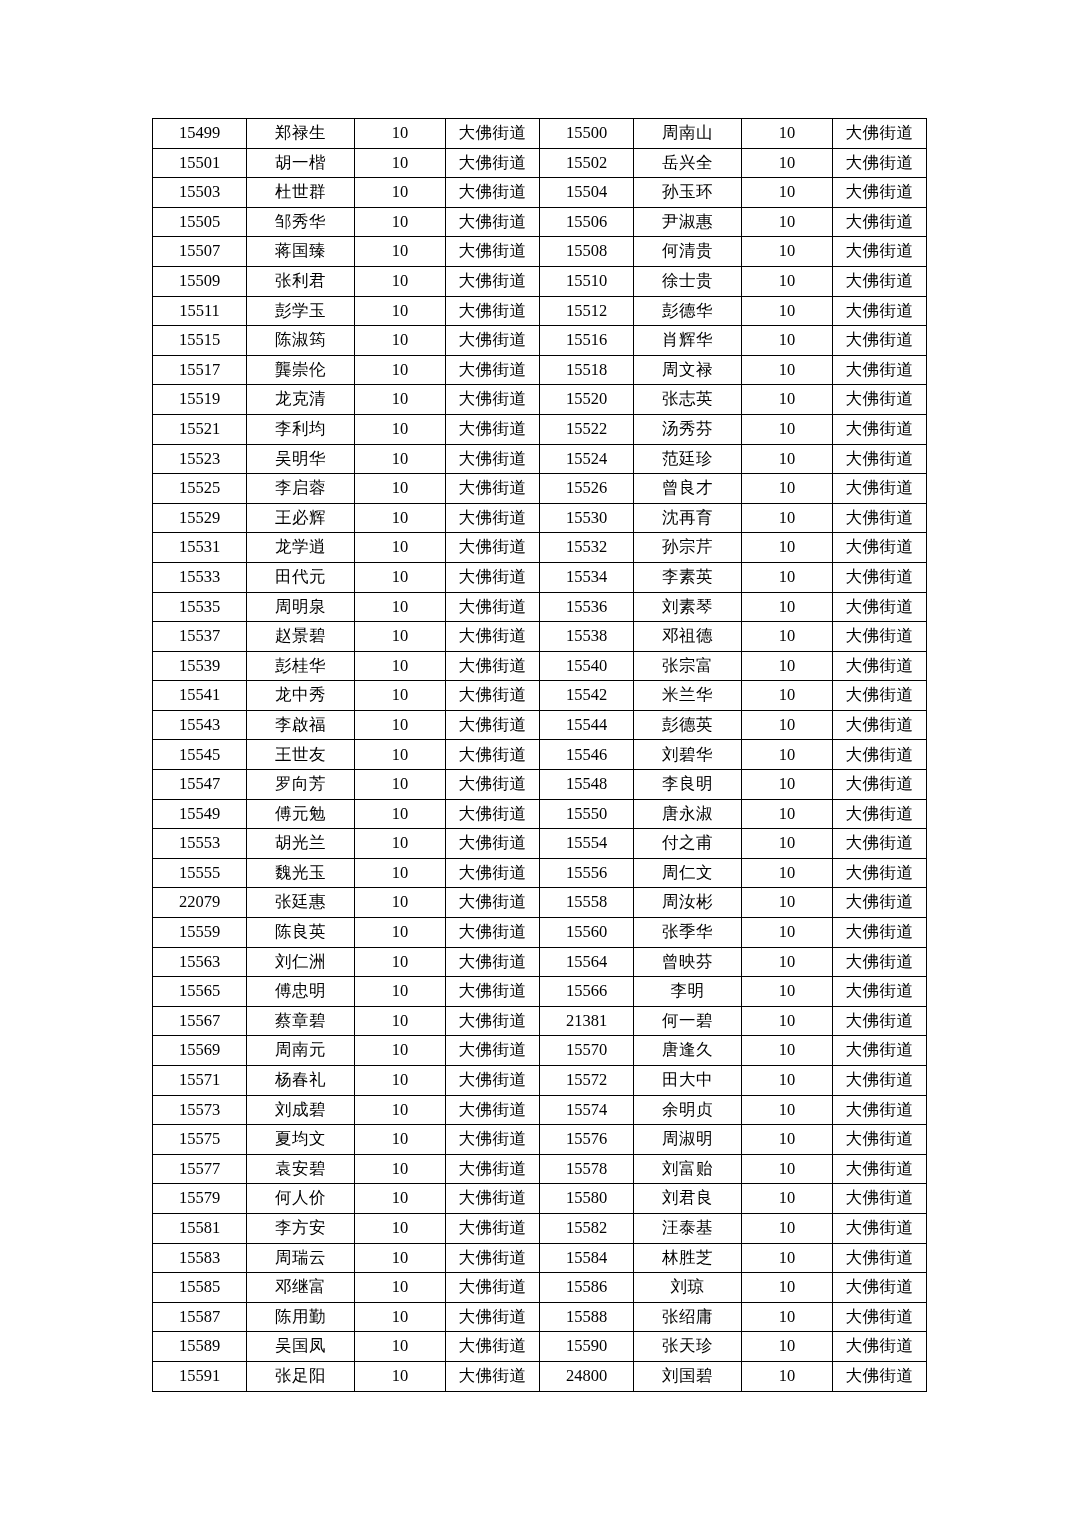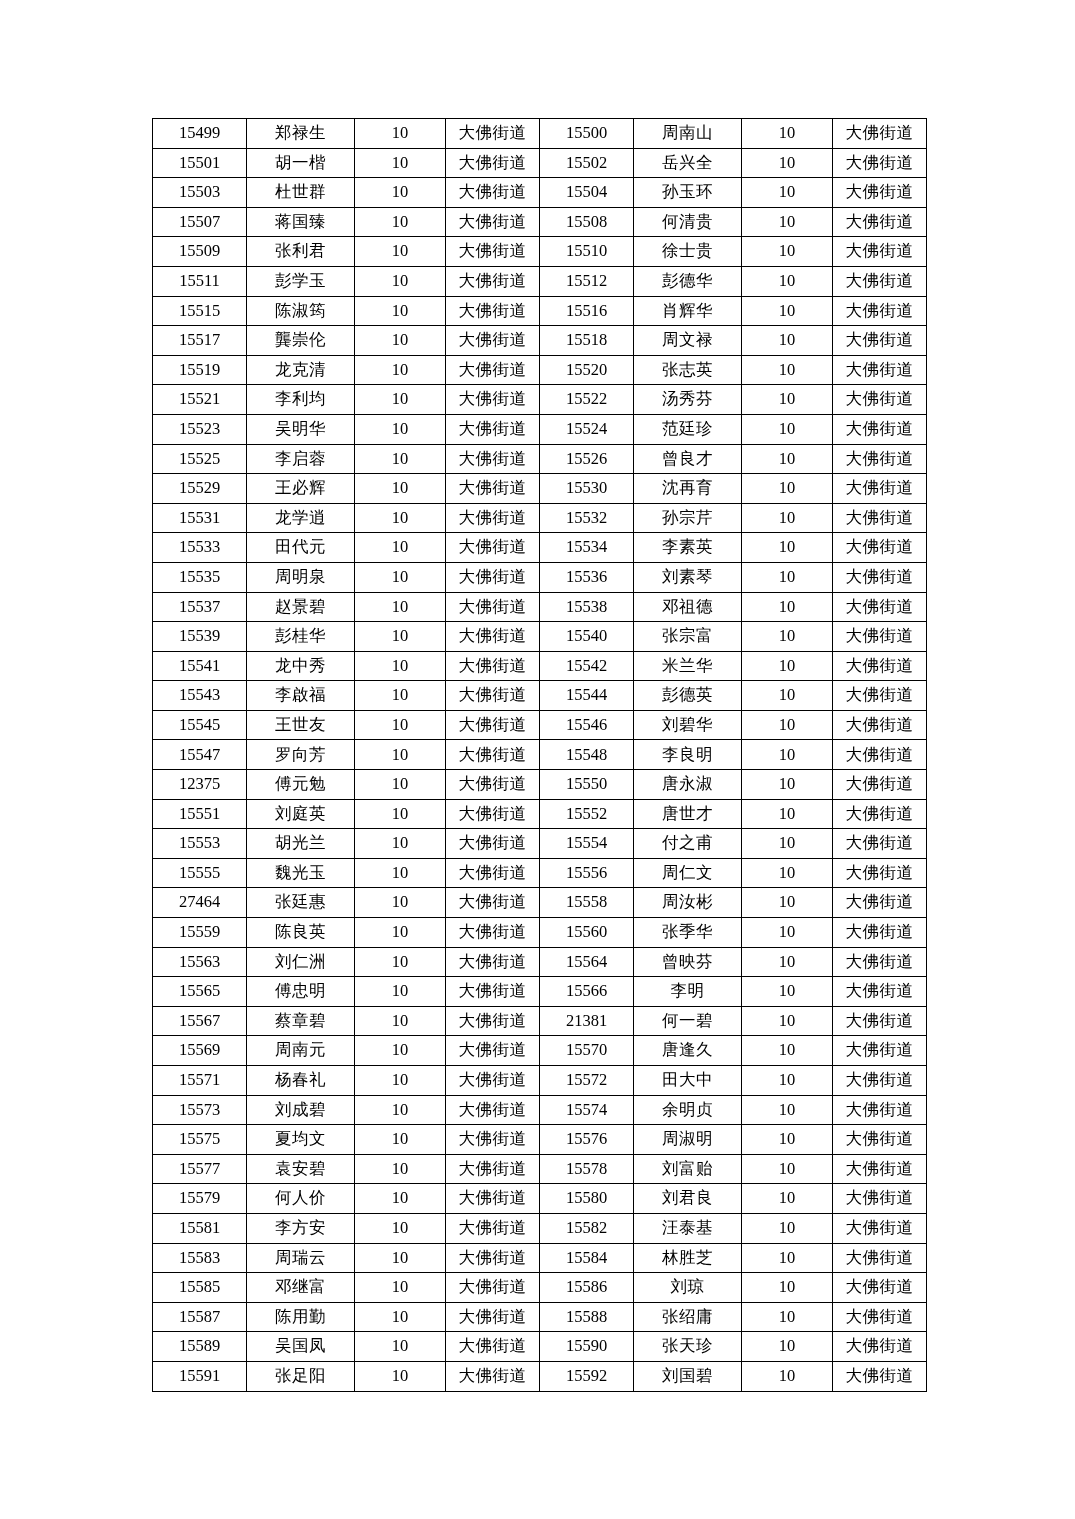--- a/index.html
+++ b/index.html
@@ -88,20 +88,30 @@
           <td class="id-cell">15503</td>
           <td class="name-cell">杜世群</td>
           <td class="amt-cell">10</td>
           <td class="area-cell">大佛街道</td>
           <td class="id-cell">15504</td>
           <td class="name-cell">孙玉环</td>
           <td class="amt-cell">10</td>
           <td class="area-cell">大佛街道</td>
         </tr>
         <tr>
+          <td class="id-cell">15505</td>
+          <td class="name-cell">邹秀华</td>
+          <td class="amt-cell">10</td>
+          <td class="area-cell">大佛街道</td>
+          <td class="id-cell">15506</td>
+          <td class="name-cell">尹淑惠</td>
+          <td class="amt-cell">10</td>
+          <td class="area-cell">大佛街道</td>
+        </tr>
+        <tr>
           <td class="id-cell">15507</td>
           <td class="name-cell">蒋国臻</td>
           <td class="amt-cell">10</td>
           <td class="area-cell">大佛街道</td>
           <td class="id-cell">15508</td>
           <td class="name-cell">何清贵</td>
           <td class="amt-cell">10</td>
           <td class="area-cell">大佛街道</td>
         </tr>
         <tr>
@@ -278,61 +288,51 @@
           <td class="id-cell">15547</td>
           <td class="name-cell">罗向芳</td>
           <td class="amt-cell">10</td>
           <td class="area-cell">大佛街道</td>
           <td class="id-cell">15548</td>
           <td class="name-cell">李良明</td>
           <td class="amt-cell">10</td>
           <td class="area-cell">大佛街道</td>
         </tr>
         <tr>
-          <td class="id-cell">12375</td>
+          <td class="id-cell">15549</td>
           <td class="name-cell">傅元勉</td>
           <td class="amt-cell">10</td>
           <td class="area-cell">大佛街道</td>
           <td class="id-cell">15550</td>
           <td class="name-cell">唐永淑</td>
           <td class="amt-cell">10</td>
           <td class="area-cell">大佛街道</td>
         </tr>
         <tr>
-          <td class="id-cell">15551</td>
-          <td class="name-cell">刘庭英</td>
-          <td class="amt-cell">10</td>
-          <td class="area-cell">大佛街道</td>
-          <td class="id-cell">15552</td>
-          <td class="name-cell">唐世才</td>
-          <td class="amt-cell">10</td>
-          <td class="area-cell">大佛街道</td>
-        </tr>
-        <tr>
           <td class="id-cell">15553</td>
           <td class="name-cell">胡光兰</td>
           <td class="amt-cell">10</td>
           <td class="area-cell">大佛街道</td>
           <td class="id-cell">15554</td>
           <td class="name-cell">付之甫</td>
           <td class="amt-cell">10</td>
           <td class="area-cell">大佛街道</td>
         </tr>
         <tr>
           <td class="id-cell">15555</td>
           <td class="name-cell">魏光玉</td>
           <td class="amt-cell">10</td>
           <td class="area-cell">大佛街道</td>
           <td class="id-cell">15556</td>
           <td class="name-cell">周仁文</td>
           <td class="amt-cell">10</td>
           <td class="area-cell">大佛街道</td>
         </tr>
         <tr>
-          <td class="id-cell">27464</td>
+          <td class="id-cell">22079</td>
           <td class="name-cell">张廷惠</td>
           <td class="amt-cell">10</td>
           <td class="area-cell">大佛街道</td>
           <td class="id-cell">15558</td>
           <td class="name-cell">周汝彬</td>
           <td class="amt-cell">10</td>
           <td class="area-cell">大佛街道</td>
         </tr>
         <tr>
           <td class="id-cell">15559</td>
@@ -482,20 +482,20 @@
           <td class="id-cell">15590</td>
           <td class="name-cell">张天珍</td>
           <td class="amt-cell">10</td>
           <td class="area-cell">大佛街道</td>
         </tr>
         <tr>
           <td class="id-cell">15591</td>
           <td class="name-cell">张足阳</td>
           <td class="amt-cell">10</td>
           <td class="area-cell">大佛街道</td>
-          <td class="id-cell">15592</td>
+          <td class="id-cell">24800</td>
           <td class="name-cell">刘国碧</td>
           <td class="amt-cell">10</td>
           <td class="area-cell">大佛街道</td>
         </tr>
       </tbody>
   </table>
 </div>
 
 </body></html>

